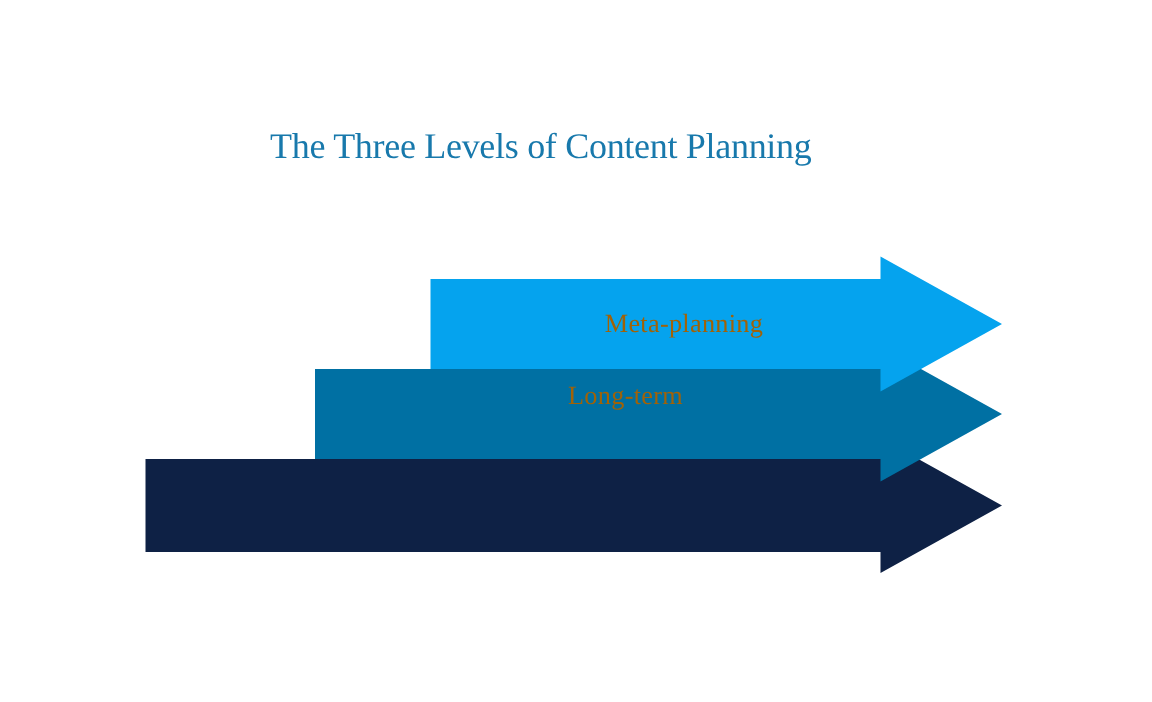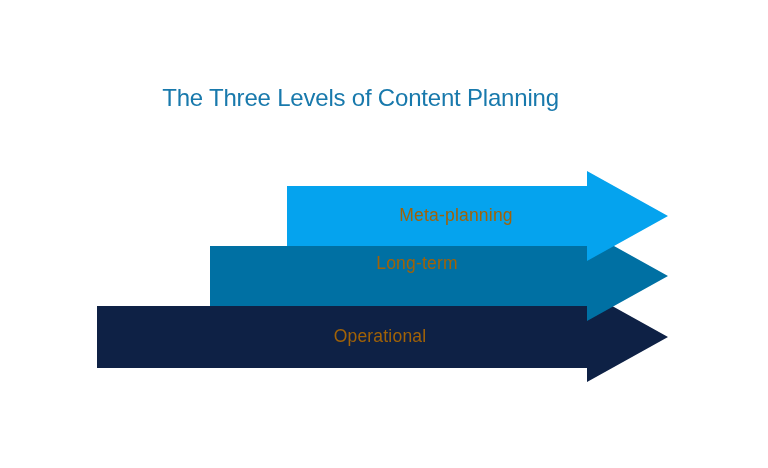--- a/index.html
+++ b/index.html
@@ -2,21 +2,21 @@
 <html><head>
 <meta charset="utf-8">
 <style>
   html, body { margin: 0; padding: 0; background: #ffffff; }
   .canvas {
     position: relative;
     width: 721px;
     height: 468px;
     background: #ffffff;
     overflow: hidden;
-    font-family: Liberation Sans, sans-serif;
+    font-family: Liberation Serif, serif;
   }
   .title {
     position: absolute;
     left: 0;
     right: 0;
     top: 86px;
     margin: 0;
     text-align: center;
     font-size: 24px;
     font-weight: 500;
@@ -57,15 +57,14 @@
 
     <polygon points="97,306 587,306 587,292 668,337 587,382 587,368 97,368" fill="#0E2145"></polygon>
     <polygon points="210,246 587,246 587,231 668,276 587,321 587,306 210,306" fill="#0070A3"></polygon>
     <polygon points="287,186 587,186 587,171 668,216 587,261 587,246 287,246" fill="#05A3EE"></polygon>
   </svg>
 
   <span class="arrow-label label-meta">Meta-planning</span>
 
   <span class="arrow-label label-long-term">Long-term</span>
 
-  <span class="arrow-label label-operational">Operational</span>
 
 </div>
 
 </body></html>

